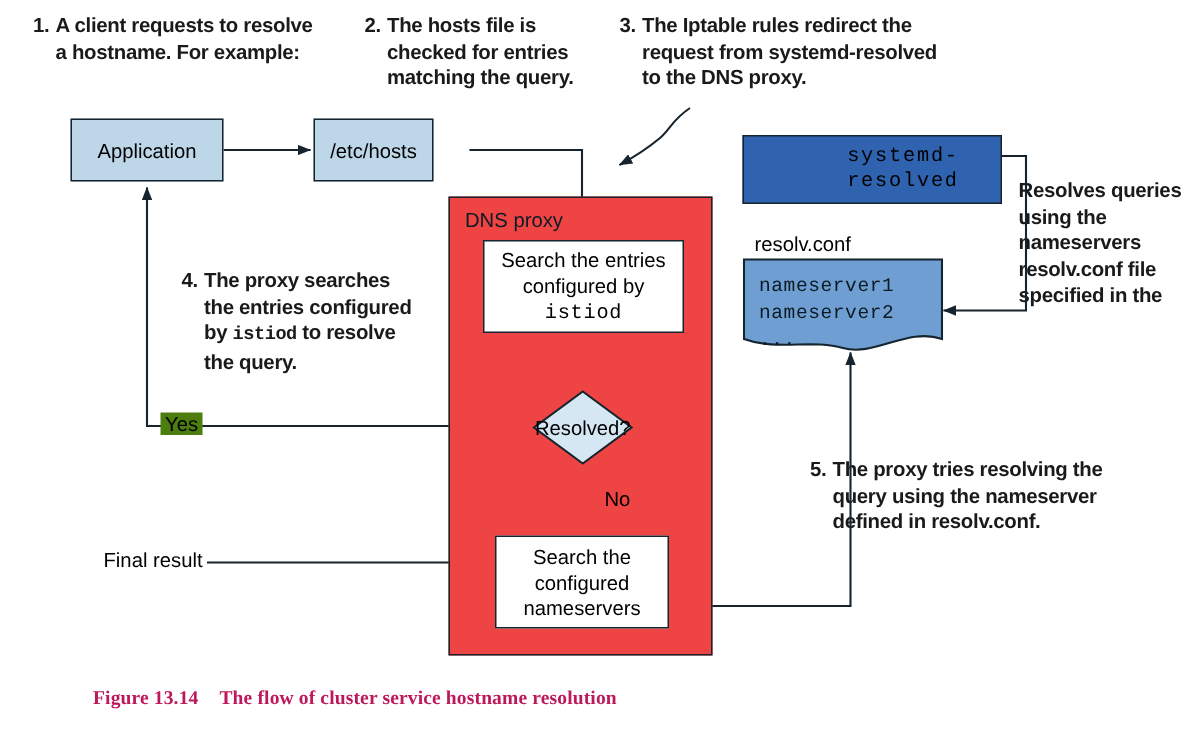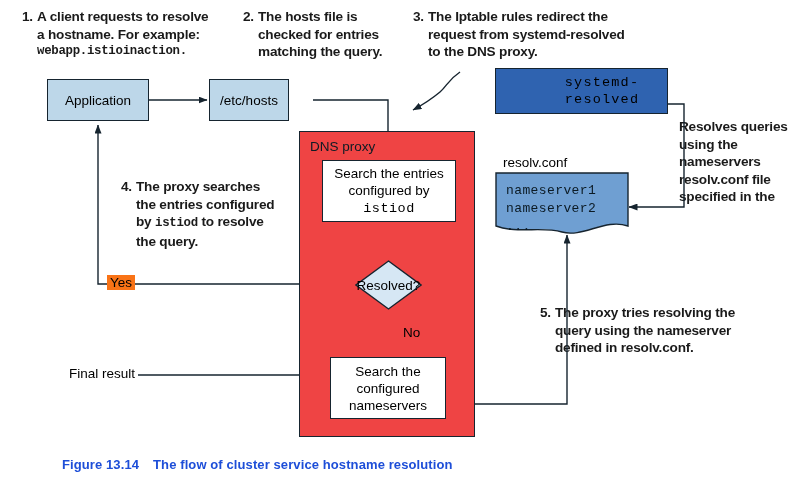--- a/index.html
+++ b/index.html
@@ -129,39 +129,38 @@
     left: 0; top: 0;
     width: 801px; height: 494px;
     pointer-events: none;
   }
 
   
   #caption {
     position: absolute;
     left: 62px;
     top: 457px;
-    font-family: Liberation Sans, sans-serif;
+    font-family: Liberation Serif, serif;
     font-weight: bold;
     font-size: 13px;
-    color: #1d4ed8;
+    color: #be185d;
     letter-spacing: 0.1px;
   }
   #caption .cap-num { margin-right: 14px; }
 </style>
 </head>
 <body>
 
 <div id="page">
 
   <div class="abs callout" style="left:22px; top:8px; width:215px;">
     <div style="position:relative; padding-left:15px;">
       <span class="abs" style="left:0; top:0;">1.</span>
       <div>A client requests to resolve</div>
       <div>a hostname. For example:</div>
-      <div class="mono-b">webapp.istioinaction.</div>
     </div>
   </div>
 
   <div class="abs callout" style="left:243px; top:8px; width:165px;">
     <div style="position:relative; padding-left:15px;">
       <span class="abs" style="left:0; top:0;">2.</span>
       <div>The hosts file is</div>
       <div>checked for entries</div>
       <div>matching the query.</div>
     </div>
@@ -236,21 +235,21 @@
   </div>
 
   <div class="abs box box-light" style="left:47px; top:79px; width:102px; height:42px;">
     <span class="txt lbl">Application</span>
   </div>
 
   <div class="abs box box-light" style="left:209px; top:79px; width:80px; height:42px;">
     <span class="txt lbl">/etc/hosts</span>
   </div>
 
-  <div class="abs box box-dark" style="left:495px; top:68px; width:173px; height:46px;padding-left:41px;">
+  <div class="abs box box-dark" style="left:495px; top:90px; width:173px; height:46px;padding-left:41px;">
     <span class="txt">systemd-resolved</span>
   </div>
 
   <div class="abs box box-white" style="left:322px; top:160px; width:134px; height:62px;">
     <span class="txt">
       <span>Search the entries</span><br>
       <span>configured by</span><br>
       <span class="mono">istiod</span>
     </span>
   </div>
@@ -276,21 +275,21 @@
     <svg width="134" height="64" viewBox="0 0 134 64">
       <path d="M1,1 L133,1 L133,54 C110,46 88,66 67,60 C46,54 23,62 1,54 Z" fill="#6f9fd2" stroke="#16242f" stroke-width="1.4"></path>
     </svg>
     <div class="doc-text">
       <div>nameserver1</div>
       <div>nameserver2</div>
       <div>...</div>
     </div>
   </div>
 
-  <div class="abs lbl" style="left:107px; top:275px; background:#f97316; padding:0 3px;">Yes</div>
+  <div class="abs lbl" style="left:107px; top:275px; background:#4d7c0f; padding:0 3px;">Yes</div>
 
   <div class="abs lbl" style="left:379px; top:325px;margin-left:24px;">No</div>
 
   <div class="abs lbl" style="left:66px; top:366px; background:#fff; padding:0 3px;">Final result</div>
 
   <div id="caption">
     <span class="cap-num">Figure 13.14</span><span>The flow of cluster service hostname resolution</span>
   </div>
 
 </div>

